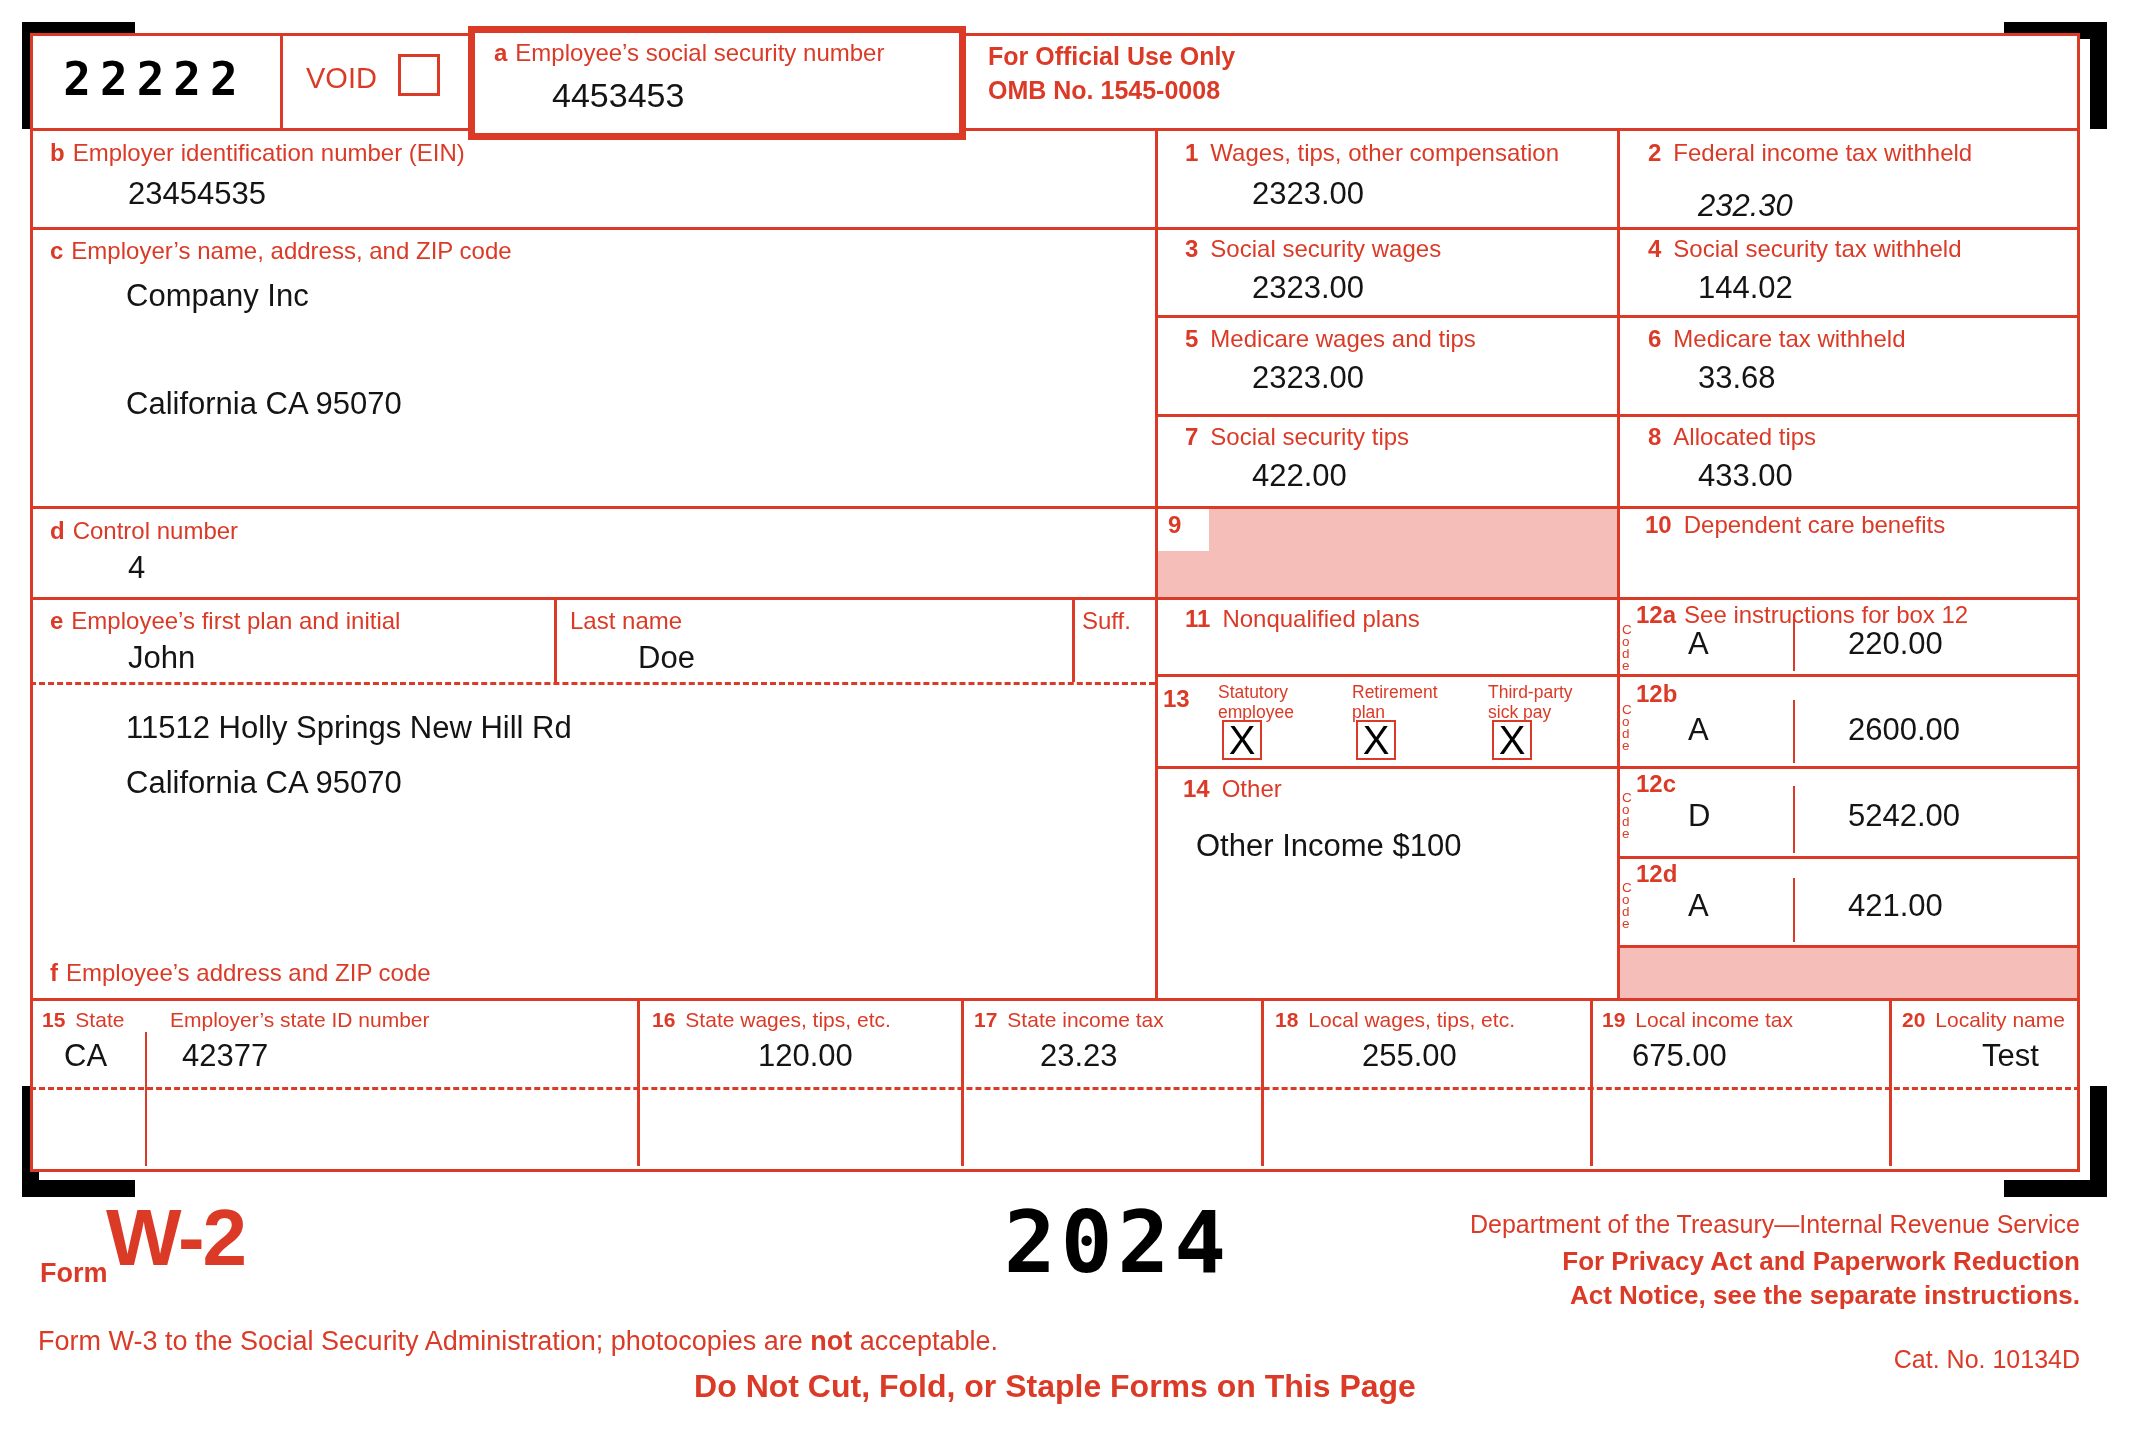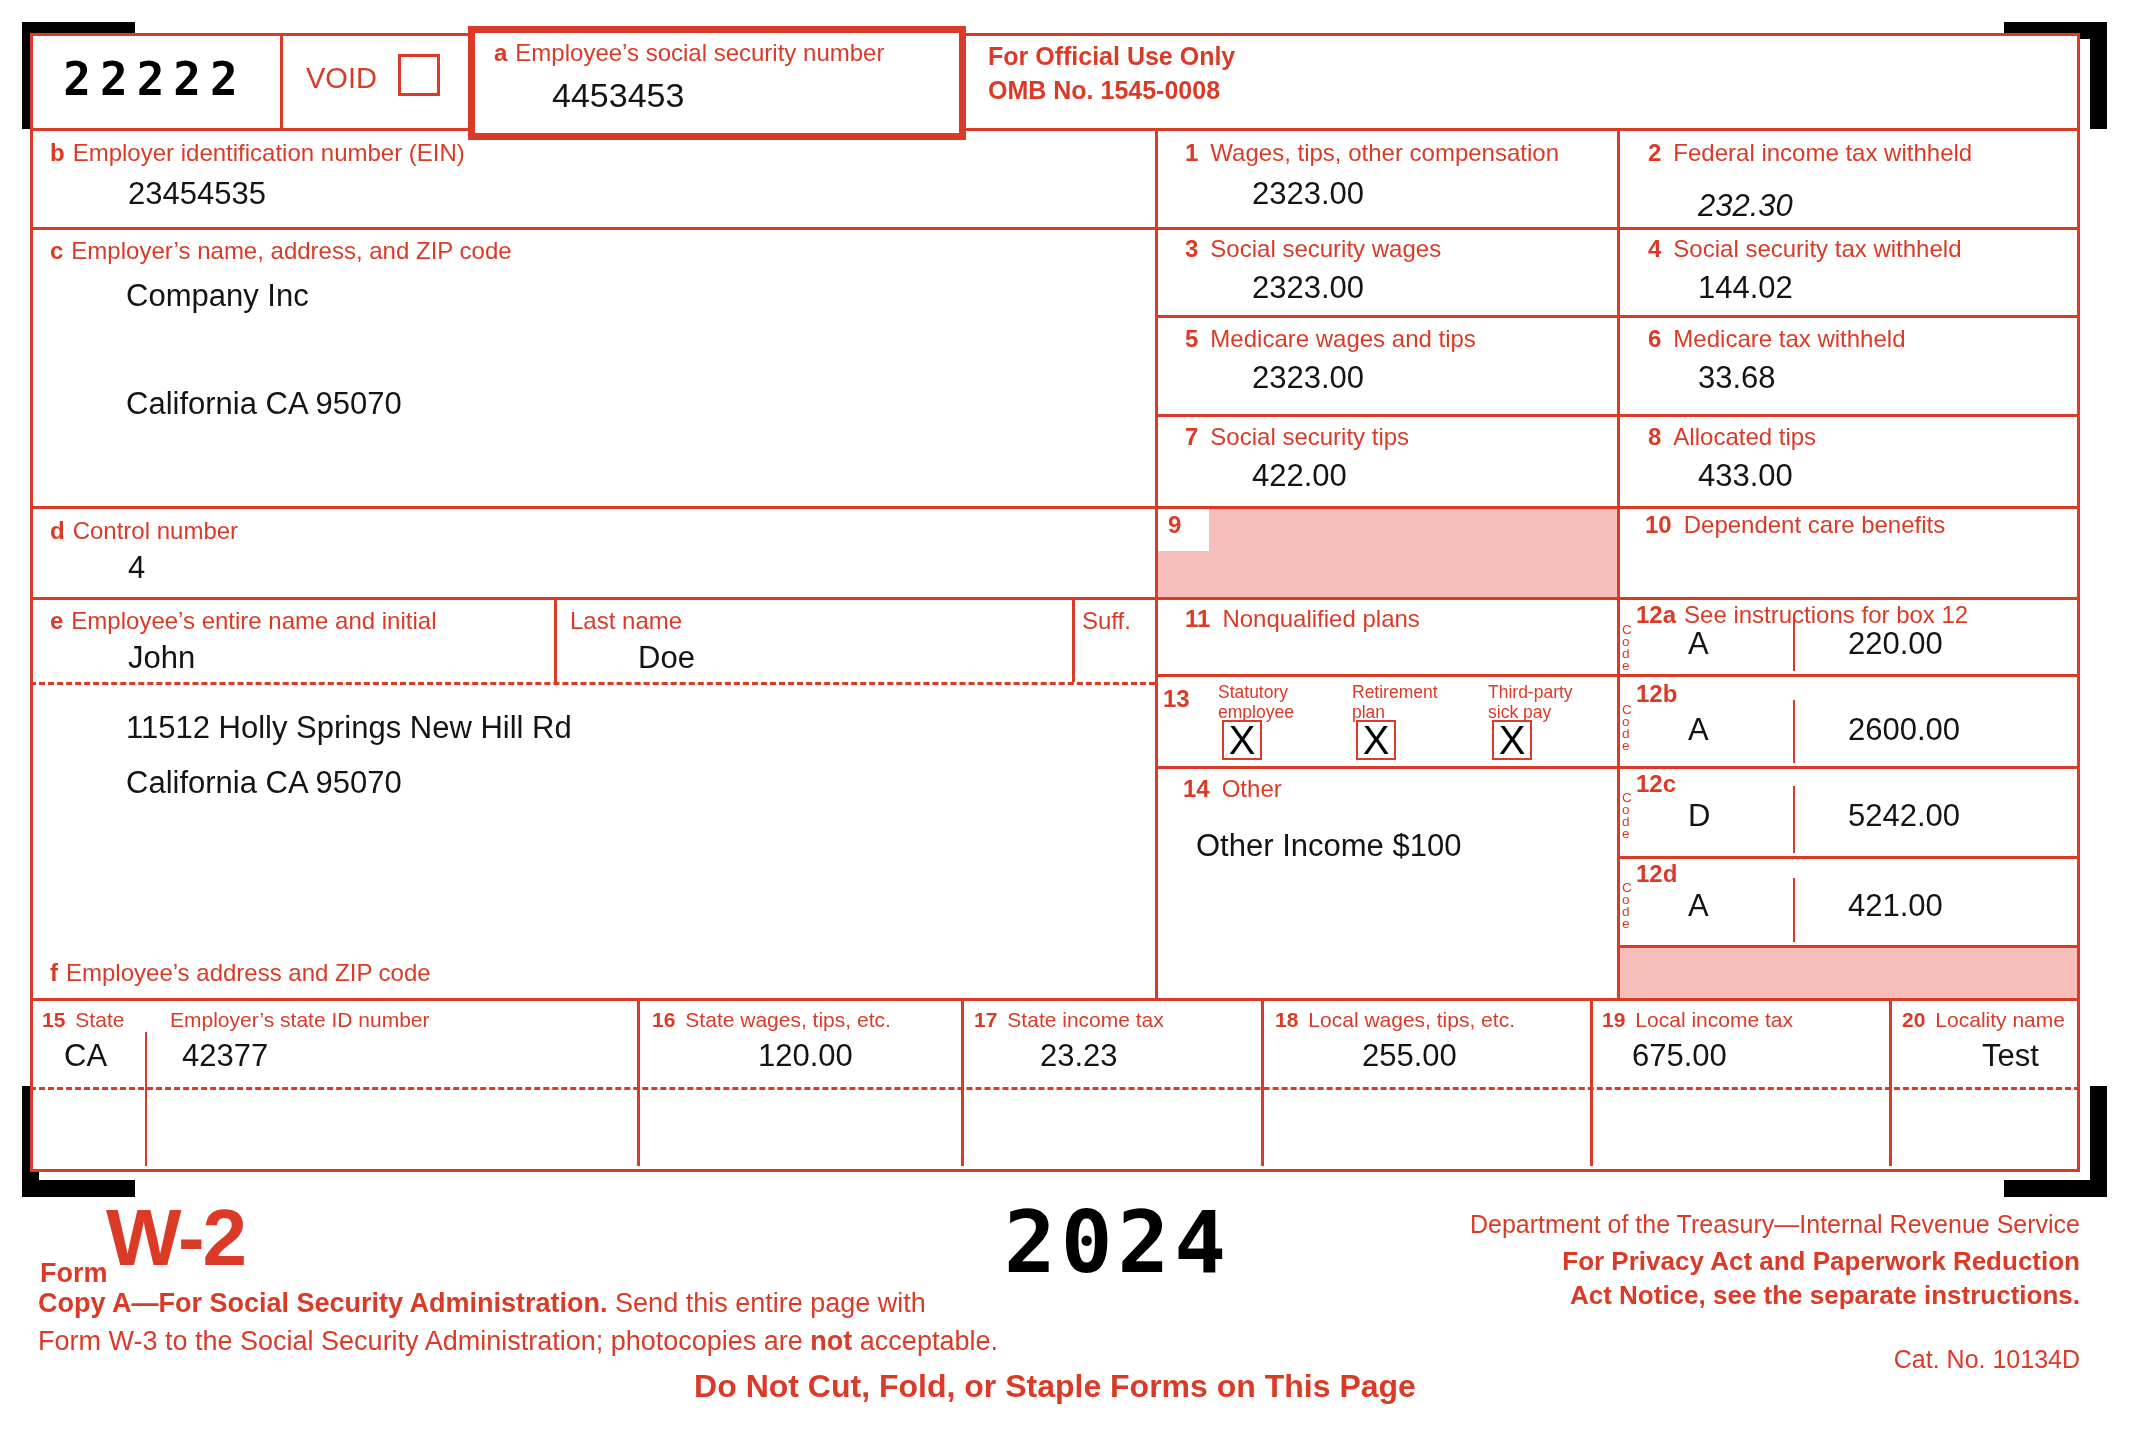--- a/index.html
+++ b/index.html
@@ -105,21 +105,21 @@
   </div>
   <div class="val" style="left:126px;top:278px;">Company Inc</div>
   <div class="val" style="left:126px;top:386px;">California CA 95070</div>
 
   <div class="lbl" style="left:50px;top:518px;">
     <span class="n3">d</span><span>Control number</span>
   </div>
   <div class="val" style="left:128px;top:550px;">4</div>
 
   <div class="lbl" style="left:50px;top:608px;">
-    <span class="n3">e</span><span>Employee’s entire name and initial</span>
+    <span class="n3">e</span><span>Employee’s first plan and initial</span>
   </div>
   <div class="val" style="left:128px;top:640px;">John</div>
   <div class="lbl" style="left:570px;top:608px;">Last name</div>
   <div class="val" style="left:638px;top:640px;">Doe</div>
   <div class="lbl" style="left:1082px;top:608px;">Suff.</div>
 
   <div class="val" style="left:126px;top:710px;">11512 Holly Springs New Hill Rd</div>
   <div class="val" style="left:126px;top:765px;">California CA 95070</div>
   <div class="lbl" style="left:50px;top:960px;">
     <span class="n3">f</span><span>Employee’s address and ZIP code</span>
@@ -247,22 +247,19 @@
 
   <div class="blbl" style="left:40px;top:1258px;font-size:27px;">Form</div>
   <div class="blbl" style="left:106px;top:1192px;font-size:80px;letter-spacing:-2px;">W-2</div>
   <div class="abs digits" style="left:1004px;top:1192px;font-size:86px;letter-spacing:5px;">2024</div>
 
   <div class="rfoot" style="right:62px;top:1246px;font-size:26px;font-weight:700;">For Privacy Act and Paperwork Reduction</div>
   <div class="rfoot" style="right:62px;top:1210px;font-size:25px;">Department of the Treasury—Internal Revenue Service</div>
   <div class="rfoot" style="right:62px;top:1280px;font-size:26px;font-weight:700;">Act Notice, see the separate instructions.</div>
   <div class="rfoot" style="right:62px;top:1328px;font-size:25px;margin-top:17px;">Cat. No. 10134D</div>
 
-  <div class="abs" style="left:38px;top:1288px;color:var(--red);font-size:27px;white-space:nowrap;">
-    <span style="font-weight:700;">Copy A—For Social Security Administration.</span><span> Send this entire page with</span>
-  </div>
   <div class="abs" style="left:38px;top:1326px;color:var(--red);font-size:27px;white-space:nowrap;">
     <span>Form W-3 to the Social Security Administration; photocopies are </span><span style="font-weight:700;">not</span><span> acceptable.</span>
   </div>
 
   <div class="abs" style="left:30px;top:1368px;width:2050px;text-align:center;color:var(--red);font-size:32px;font-weight:700;">Do Not Cut, Fold, or Staple Forms on This Page</div>
 
 </div>
 
 </body></html>

